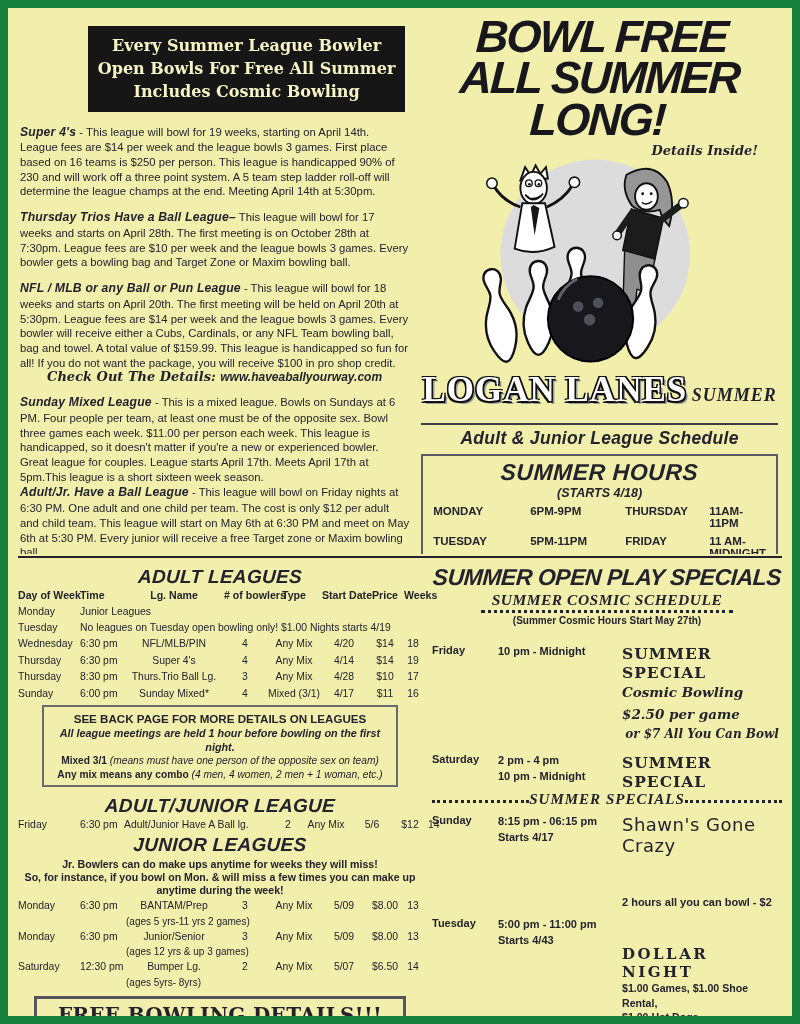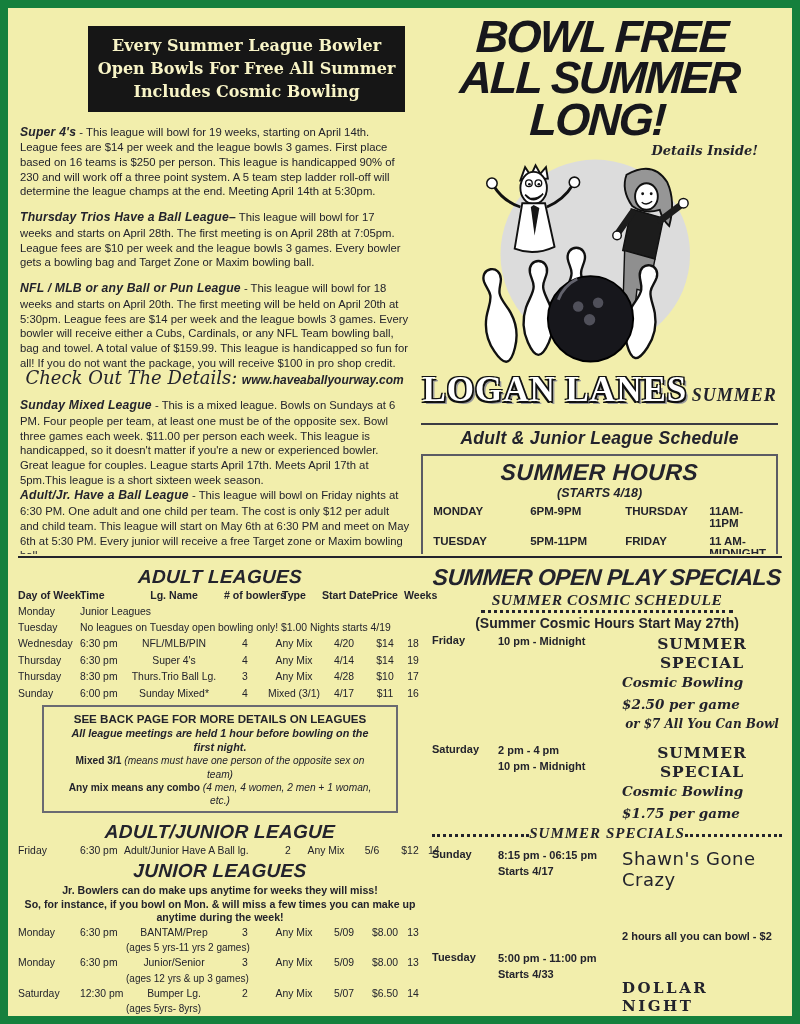--- a/index.html
+++ b/index.html
@@ -17,21 +17,21 @@
 
   
   .promo-box{background:#161616;color:#f8f4c6;text-align:center;
     font-family:"DejaVu Serif",serif;font-weight:bold;font-size:16px;line-height:1.45;
     padding:8px 4px;margin:0 4px 13px 68px;}
 
   
   .para{font-size:11.3px;line-height:1.3;margin:0 0 11px 0;}
   .league-name{font-weight:bold;font-style:italic;font-size:12.2px;letter-spacing:.2px;}
   .checkout{text-align:center;margin:-5px 0 10px 0;}
-  .script{font-family:"DejaVu Serif",serif;font-style:italic;font-weight:normal;font-size:18px;}
+  .script{font-family:"DejaVu Serif",serif;font-style:italic;font-weight:bold;font-size:13px;}
   .url{font-weight:bold;font-style:italic;font-size:12px;}
 
   
   .big-title{text-align:center;font-weight:bold;font-style:italic;font-size:45px;line-height:.92;
     letter-spacing:-2px;color:#17171c;transform:skewX(-3deg);}
   .details-inside{text-align:right;font-family:"DejaVu Serif",serif;font-weight:bold;font-style:italic;
     font-size:13px;margin:3px 24px 0 0;}
   .illu-wrap{text-align:center;margin-top:-6px;height:218px;}
   .logo-row{text-align:center;border-bottom:2px solid #3c3c44;margin:0 4px;padding-bottom:13px;white-space:nowrap;}
   .logo-text{font-family:"Liberation Serif",serif;font-weight:bold;font-size:35px;letter-spacing:1px;color:#fff;
@@ -51,38 +51,38 @@
         font-size:10.4px;line-height:1.05;margin-bottom:5.5px;align-items:baseline;}
   .trow.head{font-weight:bold;font-size:10.6px;}
   .c{white-space:nowrap;}
   .c.ctr{text-align:center;}
   .note-span{grid-column:2 / 9;}
   .ages{font-size:10px;margin:-2px 0 5px 108px;}
   .aj-row{display:grid;grid-template-columns:62px 44px 152px 24px 52px 40px 36px 1fr;
         font-size:10.4px;margin-bottom:4px;}
   .jr-note{font-weight:bold;font-size:10.6px;text-align:center;line-height:1.25;margin-bottom:4px;}
 
-  .info-box{border:2px solid #6a6a72;margin:3px 24px 8px 24px;padding:4px 20px;text-align:center;line-height:1.3;}
+  .info-box{border:2px solid #6a6a72;margin:3px 24px 8px 24px;padding:4px 6px;text-align:center;line-height:1.3;}
   .info-l1{font-weight:bold;font-size:11.6px;}
   .info-l2{font-weight:bold;font-style:italic;font-size:10.8px;}
   .info-l3{font-size:10.2px;font-style:italic;}
   .info-b{font-weight:bold;font-style:normal;}
 
   .free-box{border:3px solid #55555e;margin:8px 16px 0 16px;padding:2px 8px 6px 8px;text-align:center;line-height:1.4;}
   .free-title{font-family:"DejaVu Serif",serif;font-weight:bold;font-size:20px;letter-spacing:.3px;}
 
   
   .specials-title{text-align:center;font-weight:bold;font-style:italic;font-size:23px;letter-spacing:-.5px;transform:skewX(-4deg);margin-top:2px;}
   .cosmic-title{text-align:center;font-family:"Liberation Serif",serif;font-weight:bold;font-style:italic;font-size:15.5px;letter-spacing:.5px;}
   .dotline{border-bottom:3px dotted #23232c;width:72%;margin:1px auto 2px auto;}
-  .cosmic-note{text-align:center;font-weight:bold;font-size:14px;margin-bottom:3px;}
+  .cosmic-note{text-align:center;font-weight:bold;font-size:10px;margin-bottom:18px;}
   .sp-row{display:grid;grid-template-columns:64px 122px 1fr;column-gap:2px;margin-bottom:9px;}
   .sp-day{font-weight:bold;font-size:11px;}
   .sp-times{font-weight:bold;font-size:11px;line-height:1.45;}
-  .sp-head{font-family:"DejaVu Serif",serif;font-weight:bold;font-size:15.5px;letter-spacing:1px;text-align:center;}
+  .sp-head{font-family:"DejaVu Serif",serif;font-weight:bold;font-size:15.5px;letter-spacing:1px;}
   .sp-script{font-family:"DejaVu Serif",serif;font-weight:bold;font-style:italic;font-size:13.5px;line-height:1.6;}
   .sp-script.sm{font-size:12px;text-align:center;}
   .divider-label{display:flex;align-items:center;gap:0;margin:-2px 0 6px 0;}
   .divider-label .dots{flex:1;border-bottom:3px dotted #23232c;height:4px;}
   .divider-label .lbl{font-family:"Liberation Serif",serif;font-weight:bold;font-style:italic;font-size:15px;letter-spacing:1px;}
   .shawns{font-size:18px;letter-spacing:.5px;font-family:"DejaVu Sans",sans-serif;}
   .shawns-sub{font-weight:bold;font-size:11px;margin-top:40px;}
   .dollar{font-family:"DejaVu Serif",serif;font-weight:bold;font-size:15px;letter-spacing:2.5px;margin-top:28px;}
   .dollar-sub{font-weight:bold;font-size:10.6px;line-height:1.35;}
 </style>
@@ -96,21 +96,21 @@
 
     <div class="top-left">
       <div class="promo-box">
         <div>Every Summer League Bowler</div>
         <div>Open Bowls For Free All Summer</div>
         <div>Includes Cosmic Bowling</div>
       </div>
 
       <p class="para"><span class="league-name">Super 4's</span><span> - </span><span>This league will bowl for 19 weeks, starting on April 14th. League fees are $14 per week and the league bowls 3 games. First place based on 16 teams is $250 per person. This league is handicapped 90% of 230 and will work off a three point system. A 5 team step ladder roll-off will determine the league champs at the end. Meeting April 14th at 5:30pm.</span></p>
 
-      <p class="para"><span class="league-name">Thursday Trios Have a Ball League–</span><span> </span><span>This league will bowl for 17 weeks and starts on April 28th. The first meeting is on April 28th at 7:05pm. League fees are $10 per week and the league bowls 3 games. Every bowler gets a bowling bag and Target Zone or Maxim bowling ball.</span></p>
+      <p class="para"><span class="league-name">Thursday Trios Have a Ball League–</span><span> </span><span>This league will bowl for 17 weeks and starts on April 28th. The first meeting is on October 28th at 7:30pm. League fees are $10 per week and the league bowls 3 games. Every bowler gets a bowling bag and Target Zone or Maxim bowling ball.</span></p>
 
       <p class="para" style="margin-bottom:2px;"><span class="league-name">NFL / MLB or any Ball or Pun League</span><span> - </span><span>This league will bowl for 18 weeks and starts on April 20th. The first meeting will be held on April 20th at 5:30pm. League fees are $14 per week and the league bowls 3 games. Every bowler will receive either a Cubs, Cardinals, or any NFL Team bowling ball, bag and towel. A total value of $159.99. This league is handicapped  so fun for all! If you do not want the package, you will receive $100 in pro shop credit.</span></p>
 
       <div class="checkout">
         <span class="script">Check Out The Details:</span>
         <span class="url">www.haveaballyourway.com</span>
       </div>
 
       <p class="para" style="margin-bottom:1px;"><span class="league-name">Sunday Mixed League</span><span> - </span><span>This is a mixed league. Bowls on Sundays at 6 PM. Four people per team, at least one must be of the opposite sex. Bowl three games each week. $11.00 per person each week. This league is handicapped, so it doesn't matter if you're a new or experienced bowler. Great league for couples. League starts April 17th. Meets April 17th at 5pm.This league is a short sixteen week season.</span></p>
 
@@ -352,21 +352,20 @@
       </div>
 
       <div class="sp-row" style="margin-bottom:2px;">
         <span class="sp-day">Saturday</span>
         <span class="sp-times">
           <div>2 pm - 4 pm</div>
           <div>10 pm - Midnight</div>
         </span>
         <span>
           <div class="sp-head">SUMMER SPECIAL</div>
-          <div class="sp-script">Cosmic Bowling $1.75 per game</div>
         </span>
       </div>
 
       <div class="divider-label">
         <span class="dots"></span>
         <span class="lbl">SUMMER SPECIALS</span>
         <span class="dots"></span>
       </div>
 
       <div class="sp-row">
@@ -378,21 +377,21 @@
         <span>
           <div class="shawns">Shawn's Gone Crazy</div>
           <div class="shawns-sub">2 hours all you can bowl - $2</div>
         </span>
       </div>
 
       <div class="sp-row">
         <span class="sp-day">Tuesday</span>
         <span class="sp-times">
           <div>5:00 pm - 11:00 pm</div>
-          <div>Starts 4/33</div>
+          <div>Starts 4/43</div>
         </span>
         <span>
           <div class="dollar">DOLLAR NIGHT</div>
           <div class="dollar-sub">$1.00 Games, $1.00 Shoe Rental,</div>
           <div class="dollar-sub">$1.00 Hot Dogs</div>
           <div class="dollar-sub">$1.50 Bottle Beer, $1.50 Well Drinks</div>
         </span>
       </div>
 
     </div>

